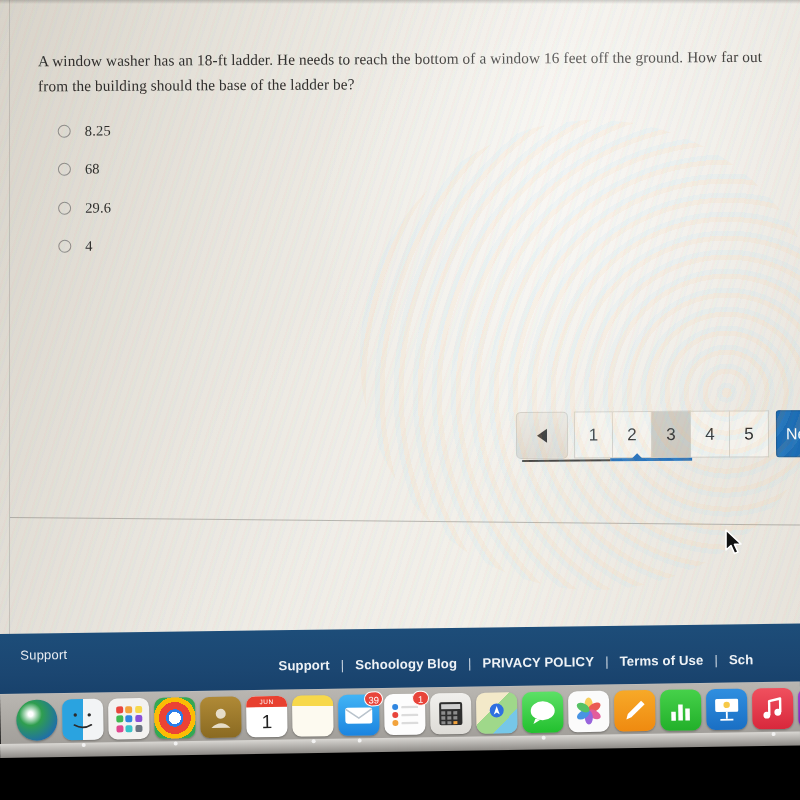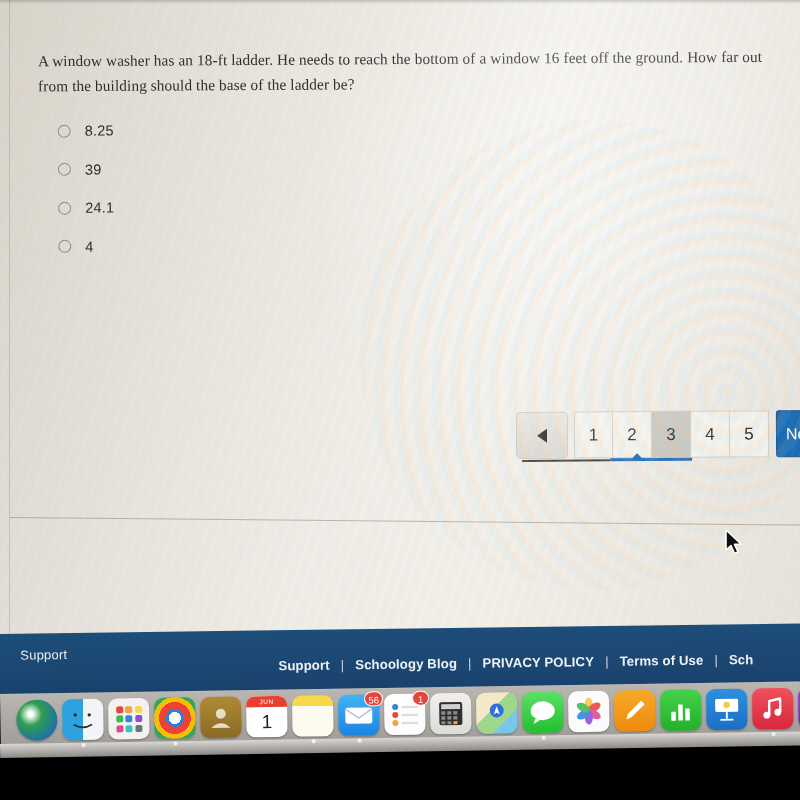--- a/index.html
+++ b/index.html
@@ -114,21 +114,21 @@
   }
   .radio {
     width: 13px;
     height: 13px;
     border: 1.4px solid #8d8c89;
     border-radius: 50%;
     background: transparent;
     flex: none;
   }
   .opt-label {
-    font-family: Liberation Sans, sans-serif;
+    font-family: Liberation Serif, serif;
     font-size: 14.5px;
     color: #2c2b29;
     letter-spacing: .2px;
   }
 
   
   .pager {
     position: absolute;
     left: 516px;
     top: 411px;
@@ -388,26 +388,26 @@
 
     <div class="options">
 
       <div class="option">
         <span class="radio"></span>
         <span class="opt-label">8.25</span>
       </div>
 
       <div class="option">
         <span class="radio"></span>
-        <span class="opt-label">39</span>
+        <span class="opt-label">68</span>
       </div>
 
       <div class="option">
         <span class="radio"></span>
-        <span class="opt-label">24.1</span>
+        <span class="opt-label">29.6</span>
       </div>
 
       <div class="option">
         <span class="radio"></span>
         <span class="opt-label">4</span>
       </div>
 
     </div>
 
     <div class="pager">
@@ -536,21 +536,21 @@
       <span class="dock-dot"></span>
     </div>
 
     <div class="dock-item">
       <div class="dock-icon ic-mail">
         <svg width="41" height="41" viewBox="0 0 41 41">
           <rect x="7" y="13" width="27" height="16" rx="2.5" fill="#fff"></rect>
           <path d="M7.5 14.5 L20.5 23.5 L33.5 14.5" stroke="#b9c3cc" stroke-width="1.6" fill="none"></path>
         </svg>
       </div>
-      <span class="dock-badge">56</span>
+      <span class="dock-badge">39</span>
       <span class="dock-dot"></span>
     </div>
 
     <div class="dock-item">
       <div class="dock-icon ic-remind">
         <svg width="41" height="41" viewBox="0 0 41 41">
           <circle cx="11" cy="13" r="3" fill="#2f86e0"></circle>
           <circle cx="11" cy="21" r="3" fill="#e8453c"></circle>
           <circle cx="11" cy="29" r="3" fill="#f2a33c"></circle>
           <rect x="17" y="12" width="17" height="2.4" rx="1.2" fill="#dcdcdc"></rect>

